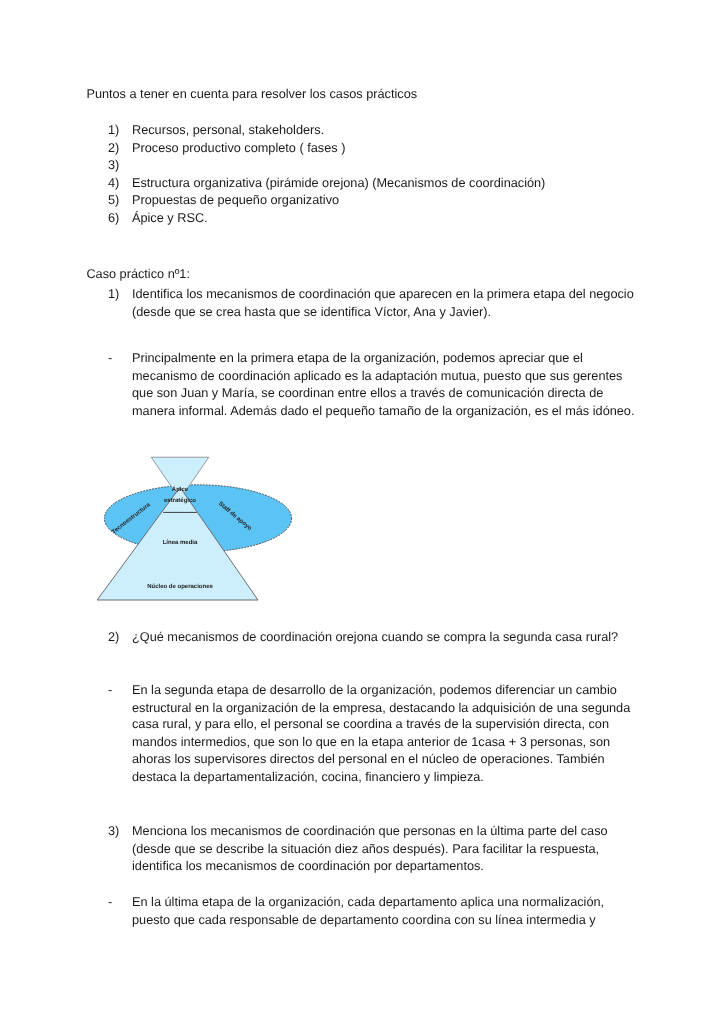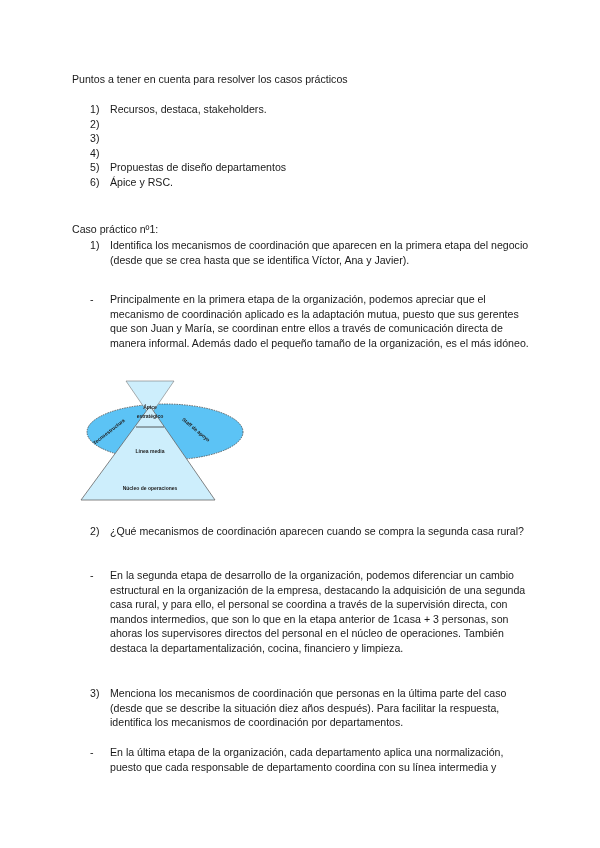--- a/index.html
+++ b/index.html
@@ -71,25 +71,25 @@
   }
 </style>
 </head>
 <body>
 
 <div class="page">
 
   <div class="abs intro-title">Puntos a tener en cuenta para resolver los casos prácticos</div>
 
   <ul class="list" style="top:102px;">
-    <li><span class="num">1)</span><span>Recursos, destaca, stakeholders.</span></li>
-    <li><span class="num">2)</span></li>
+    <li><span class="num">1)</span><span>Recursos, personal, stakeholders.</span></li>
+    <li><span class="num">2)</span><span>Proceso productivo completo ( fases )</span></li>
     <li><span class="num">3)</span></li>
-    <li><span class="num">4)</span></li>
-    <li><span class="num">5)</span><span>Propuestas de diseño departamentos</span></li>
+    <li><span class="num">4)</span><span>Estructura organizativa (pirámide orejona) (Mecanismos de coordinación)</span></li>
+    <li><span class="num">5)</span><span>Propuestas de pequeño organizativo</span></li>
     <li><span class="num">6)</span><span>Ápice y RSC.</span></li>
   </ul>
 
   <div class="abs" style="left:72px; top:222px;">Caso práctico nº1:</div>
 
   <div class="block" style="top:238px;">
     <span class="marker">1)</span>
     <span class="txt">Identifica los mecanismos de coordinación que aparecen en la primera etapa del negocio (desde que se crea hasta que se identifica Víctor, Ana y Javier).</span>
   </div>
   <div class="block" style="top:292px;">
@@ -112,21 +112,21 @@
       <text class="dlabel" x="88" y="42" text-anchor="middle">estratégico</text>
       <text class="dlabel" x="48" y="57" text-anchor="middle" transform="rotate(-38 48 57)">Tecnoestructura</text>
       <text class="dlabel" x="133" y="55" text-anchor="middle" transform="rotate(40 133 55)">Staff de apoyo</text>
       <text class="dlabel" x="88" y="77" text-anchor="middle">Línea media</text>
       <text class="dlabel" x="88" y="114" text-anchor="middle">Núcleo de operaciones</text>
     </svg>
   </div>
 
   <div class="block" style="top:524px;">
     <span class="marker">2)</span>
-    <span class="txt"> ¿Qué mecanismos de coordinación aparecen cuando se compra la segunda casa rural?</span>
+    <span class="txt"> ¿Qué mecanismos de coordinación orejona cuando se compra la segunda casa rural?</span>
   </div>
   <div class="block" style="top:568px;">
     <span class="marker">-</span>
     <span class="txt">En la segunda etapa de desarrollo de la organización, podemos diferenciar un cambio estructural en la organización de la empresa, destacando la adquisición de una segunda casa rural, y para ello, el personal se coordina a través de la supervisión directa, con mandos intermedios, que son lo que en la etapa anterior de 1casa + 3 personas, son ahoras los supervisores directos del personal en el núcleo de operaciones. También destaca la departamentalización, cocina, financiero y limpieza.</span>
   </div>
 
   <div class="block" style="top:686px;">
     <span class="marker">3)</span>
     <span class="txt">Menciona los mecanismos de coordinación que personas en la última parte del caso (desde que se describe la situación diez años después). Para facilitar la respuesta, identifica los mecanismos de coordinación por departamentos.</span>
   </div>

